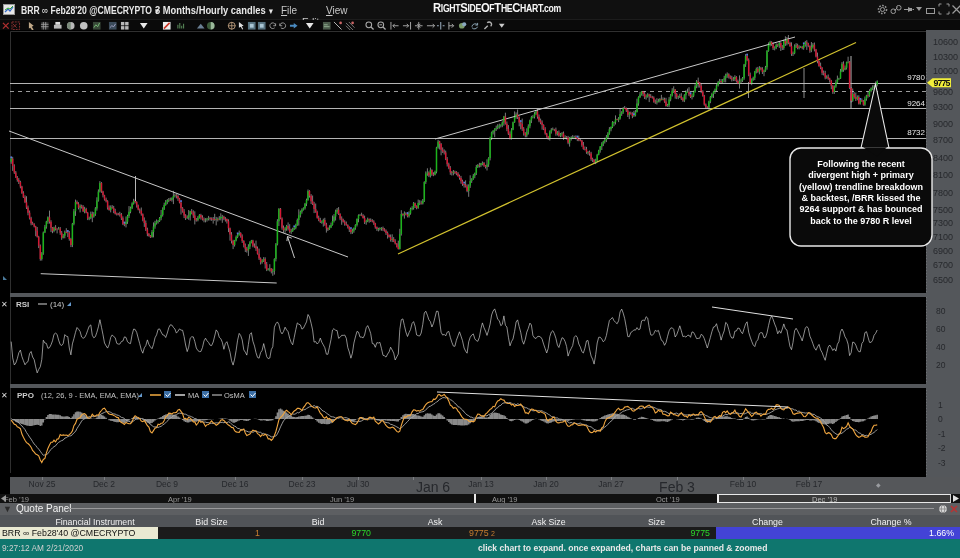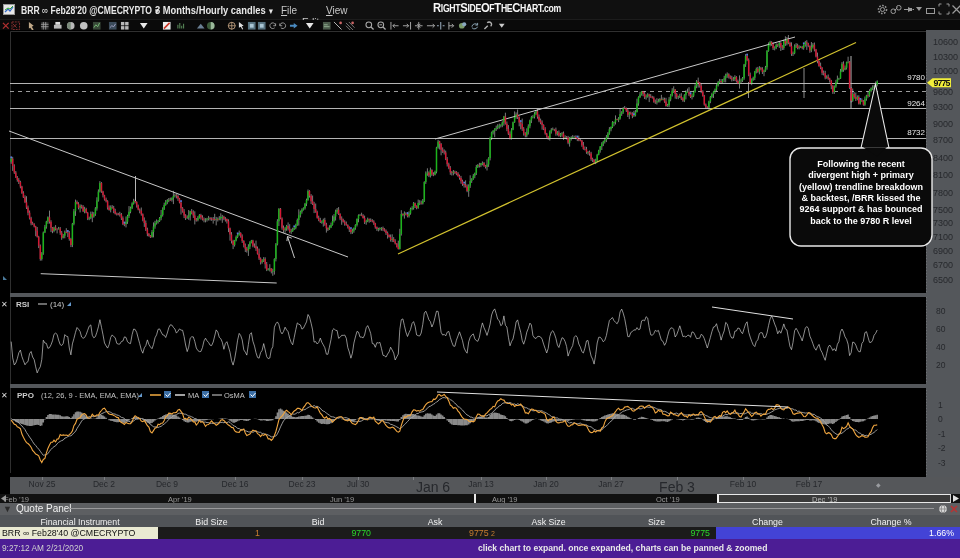--- a/index.html
+++ b/index.html
@@ -351,21 +351,21 @@
         <circle cx="5" cy="5" r="3.8" fill="#d8d8d8"></circle>
         <ellipse cx="5" cy="5" rx="1.8" ry="3.8" fill="none" stroke="#777" stroke-width="0.7"></ellipse>
         <path d="M1.2 5h7.6" stroke="#777" stroke-width="0.7"></path>
       </svg>
  <svg class="abs" style="left:950px;top:2px" width="8" height="8">
         <path d="M1 1l6 6M7 1l-6 6" stroke="#b83333" stroke-width="1.6"></path>
       </svg>
 </div>
 
 <div class="abs" style="left:0;top:515px;width:960px;height:12px;background:#515458">
-      <span style="position:absolute;left:0px;top:2px;width:160px;text-align:center;font-size:8.8px;color:#f2f2f2">Financial Instrument</span>
+      <span style="position:absolute;left:15px;top:2px;width:160px;text-align:center;font-size:8.8px;color:#f2f2f2">Financial Instrument</span>
       <span style="position:absolute;left:160px;top:2px;width:103px;text-align:center;font-size:8.8px;color:#f2f2f2">Bid Size</span>
       <span style="position:absolute;left:263px;top:2px;width:110px;text-align:center;font-size:8.8px;color:#f2f2f2">Bid</span>
       <span style="position:absolute;left:373px;top:2px;width:124px;text-align:center;font-size:8.8px;color:#f2f2f2">Ask</span>
       <span style="position:absolute;left:497px;top:2px;width:103px;text-align:center;font-size:8.8px;color:#f2f2f2">Ask Size</span>
       <span style="position:absolute;left:600px;top:2px;width:113px;text-align:center;font-size:8.8px;color:#f2f2f2">Size</span>
       <span style="position:absolute;left:713px;top:2px;width:109px;text-align:center;font-size:8.8px;color:#f2f2f2">Change</span>
       <span style="position:absolute;left:822px;top:2px;width:138px;text-align:center;font-size:8.8px;color:#f2f2f2">Change %</span>
     </div>
 
 <div class="abs" style="left:0;top:527px;width:960px;height:12px;background:#1b1b1b">
@@ -373,17 +373,17 @@
  <span class="abs" style="left:2px;top:1px;font-size:8.8px;color:#111">BRR ∞ Feb28'40 @CMECRYPTO</span>
  <span class="abs" style="left:160px;top:1px;width:100px;text-align:right;font-size:8.8px;color:#c87d2e">1</span>
  <span class="abs" style="left:263px;top:1px;width:108px;text-align:right;font-size:8.8px;color:#2bd82b">9770</span>
  <span class="abs" style="left:373px;top:1px;width:122px;text-align:right;font-size:8.8px;color:#c87d2e">9775 <span style="font-size:7px">2</span></span>
  <span class="abs" style="left:600px;top:1px;width:110px;text-align:right;font-size:8.8px;color:#2bd82b">9775</span>
  <div class="abs" style="left:716px;top:0;width:244px;height:12px;background:#4343d6"></div>
  <span class="abs" style="left:713px;top:15px;width:100px;text-align:right;font-size:8.8px;color:#fff">+160</span>
  <span class="abs" style="left:822px;top:1px;width:132px;text-align:right;font-size:8.8px;color:#fff">1.66%</span>
 </div>
 
-<div class="abs" style="left:0;top:539px;width:960px;height:19px;background:#4c1d95">
+<div class="abs" style="left:0;top:539px;width:960px;height:19px;background:#0f766e">
  <span class="abs" style="left:2px;top:4px;font-size:8.3px;color:#d0d0d0">9:27:12 AM 2/21/2020</span>
  <span class="abs" style="left:478px;top:4px;font-size:8.6px;font-weight:bold;color:#e8e8e8">click chart to expand. once expanded, charts can be panned &amp; zoomed</span>
 </div>
 
 </div>
 </body></html>

